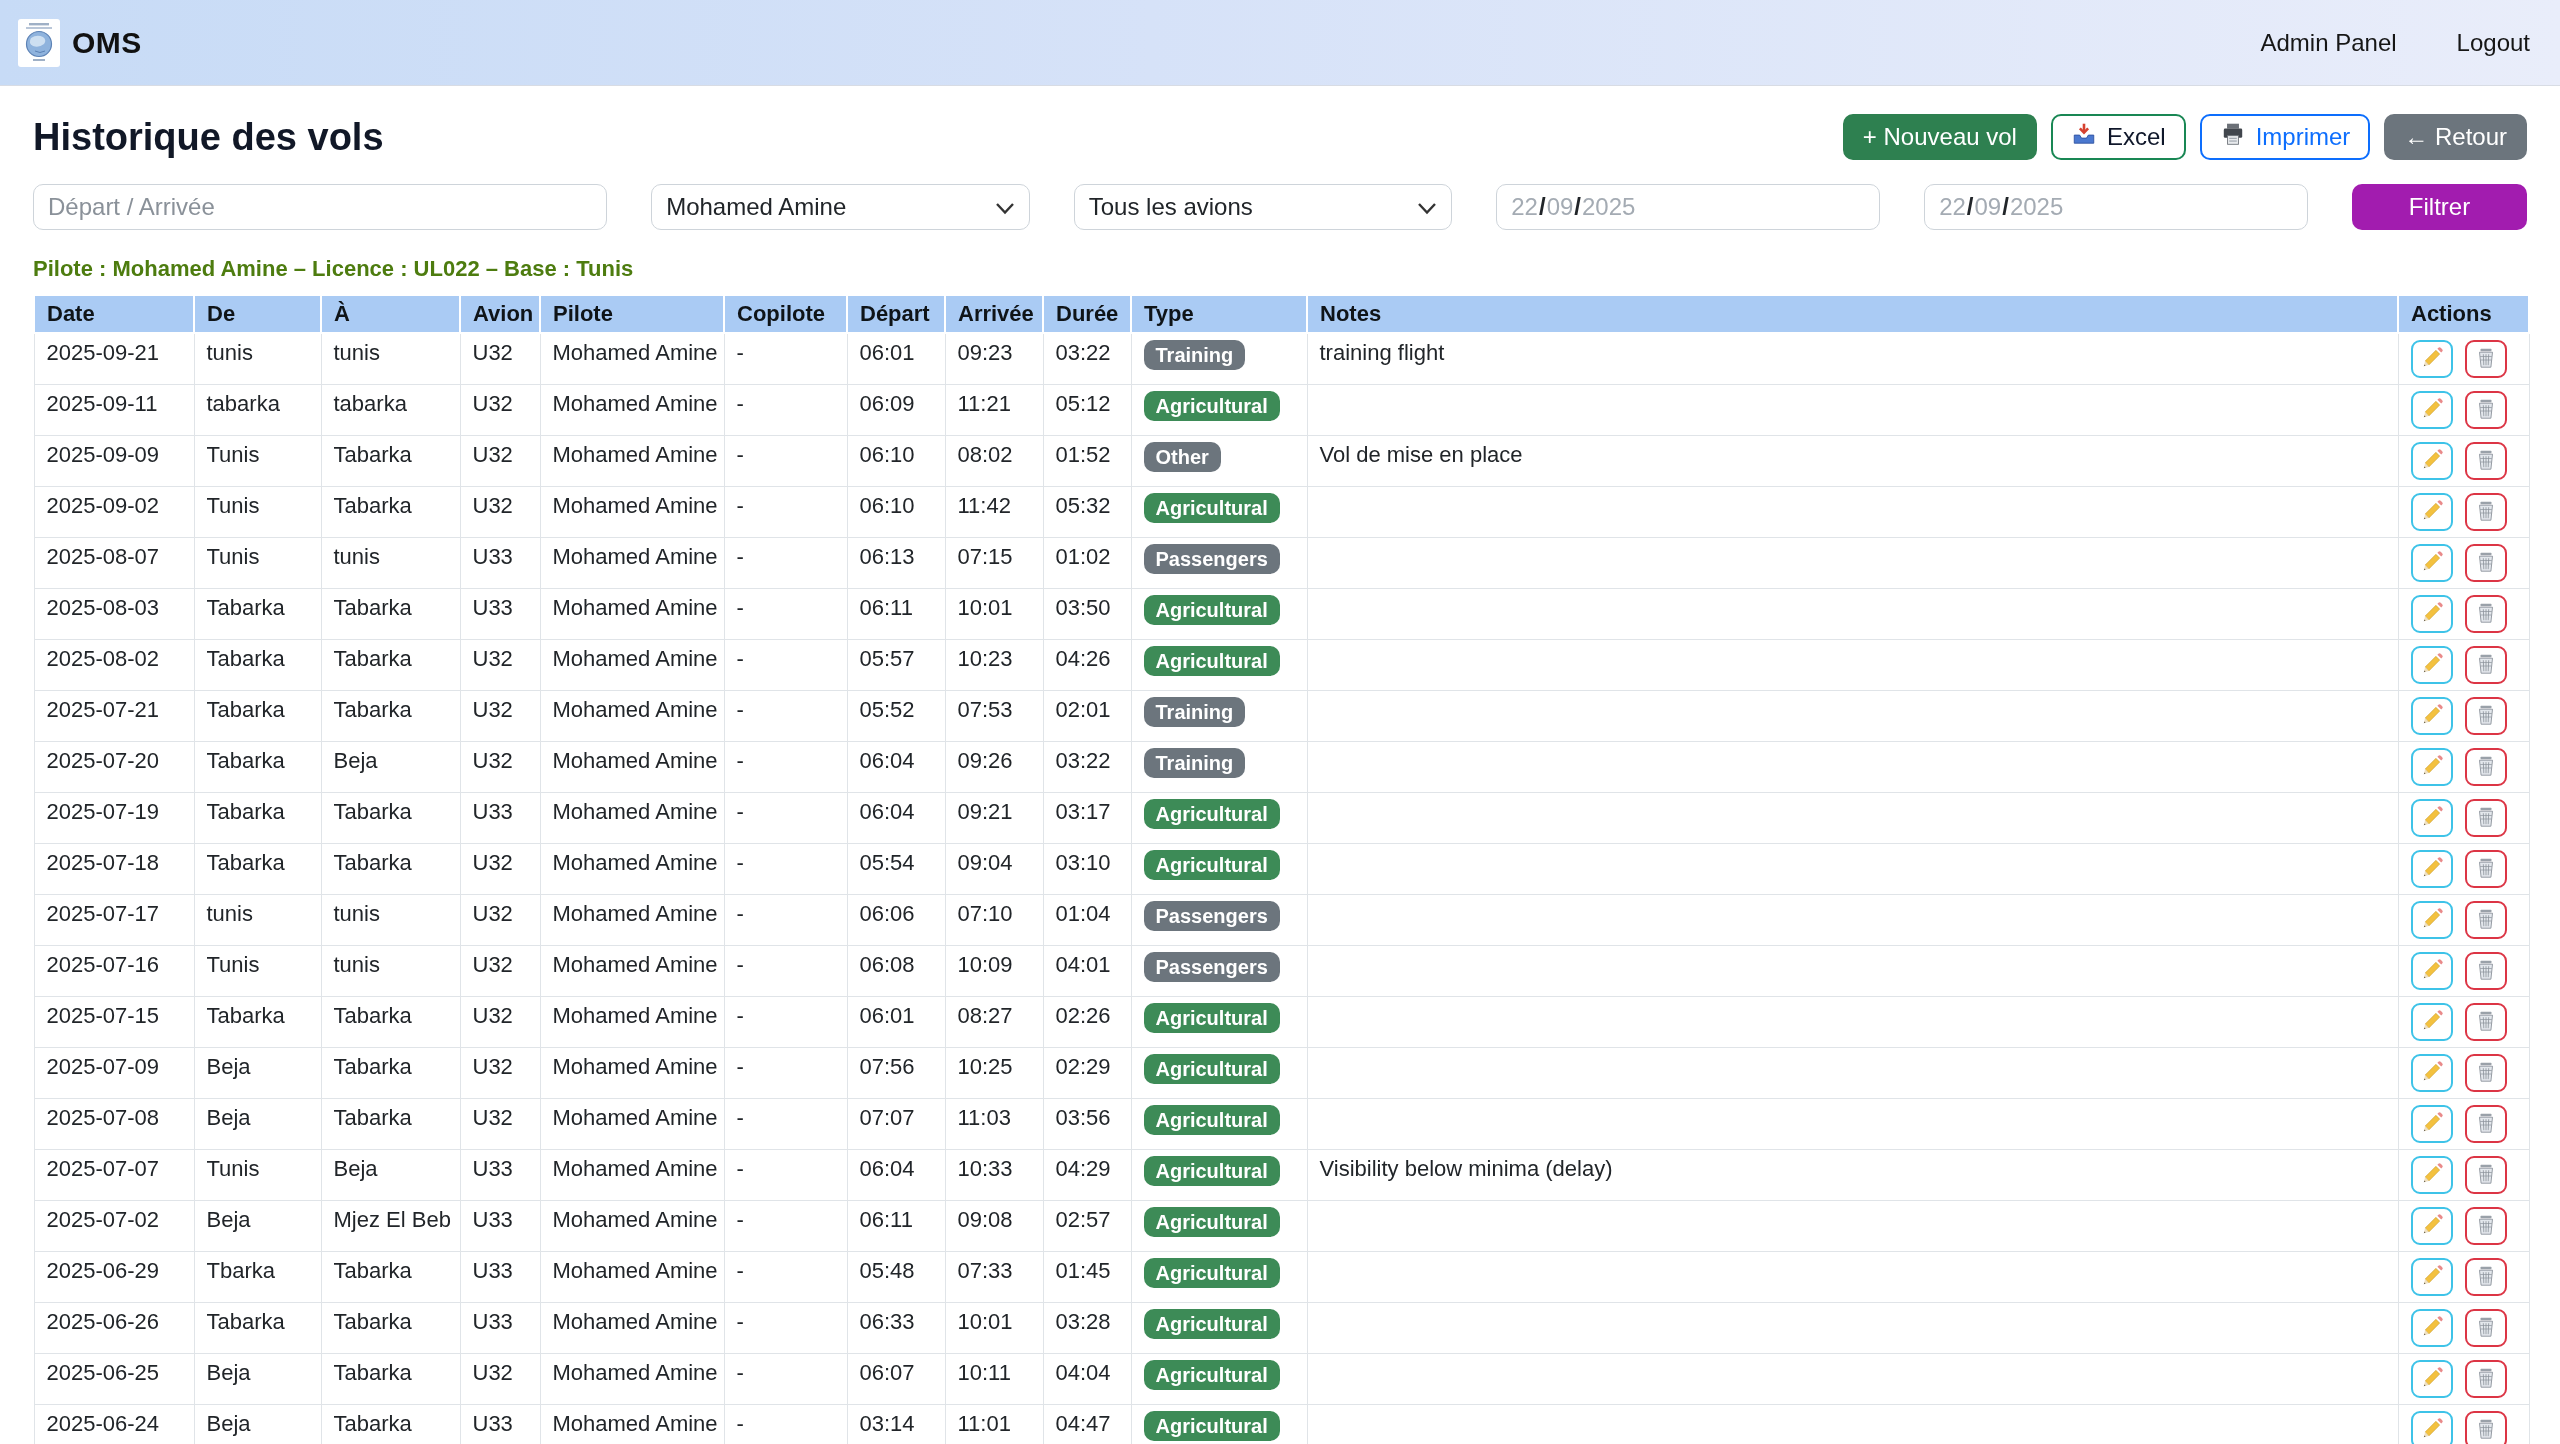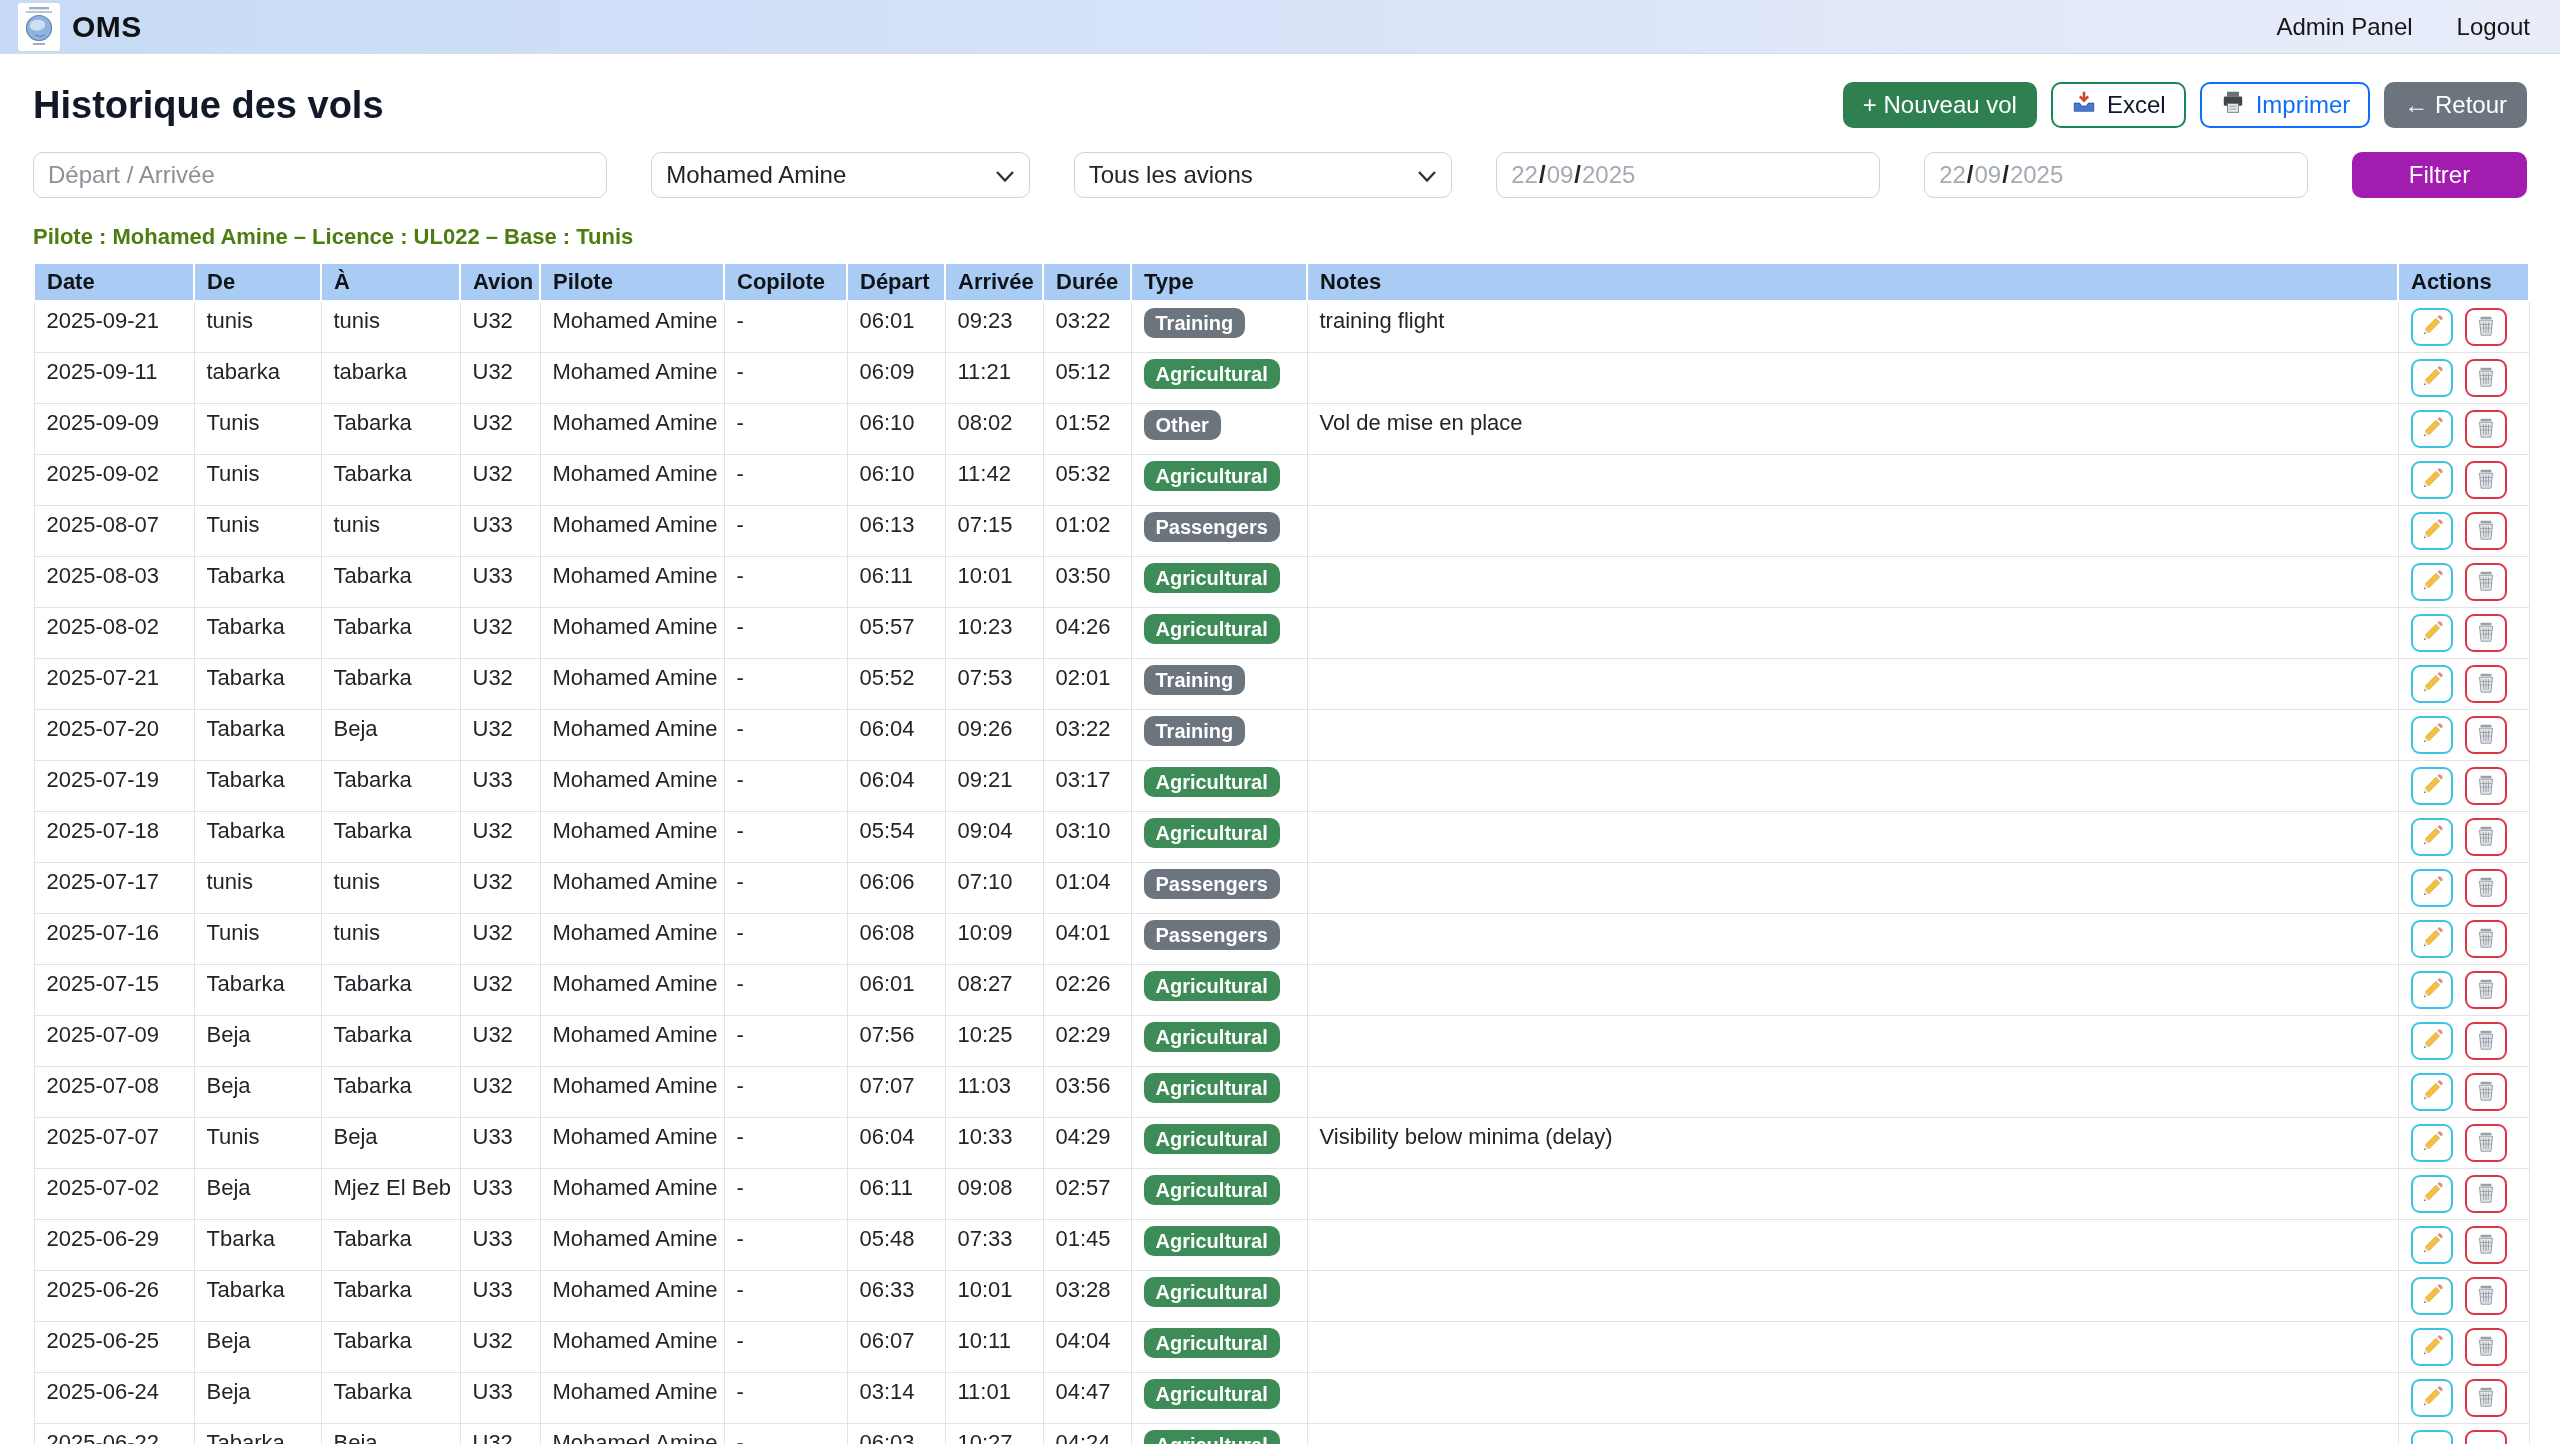--- a/index.html
+++ b/index.html
@@ -1,28 +1,28 @@
 <!DOCTYPE html>
 <html><head>
 <meta charset="utf-8">
 <style>
   * { margin:0; padding:0; box-sizing:border-box; }
   html,body { width:2560px; height:1444px; overflow:hidden; background:#fff;
               font-family:"Liberation Sans", sans-serif; color:#212529; }
 
   
-  .navbar { height:54px; display:flex; align-items:center; justify-content:space-between;
+  .navbar { height:86px; display:flex; align-items:center; justify-content:space-between;
             padding:0 30px 0 18px;
             background:linear-gradient(90deg,#c7dbf6 0%,#d6e2f8 45%,#e9edfa 100%);
             border-bottom:1px solid #d8dce4; }
   .brand { display:flex; align-items:center; gap:12px; }
   .logo-box { width:42px; height:48px; background:#fff; border-radius:3px;
               display:flex; align-items:center; justify-content:center; }
   .brand-name { font-size:30px; font-weight:600; color:#111; letter-spacing:.5px; }
-  .nav-links { display:flex; gap:44px; }
+  .nav-links { display:flex; gap:60px; }
   .nav-link { font-size:24px; color:#161616; text-decoration:none; cursor:pointer; }
 
   
   .container { padding:0 33px; }
   .title-row { display:flex; align-items:center; justify-content:space-between;
                margin-top:28px; margin-bottom:24px; }
   h1 { font-size:38px; font-weight:700; color:#111827; }
 
   .toolbar { display:flex; gap:14px; }
   .btn { display:inline-flex; align-items:center; gap:10px; font-size:24px;

